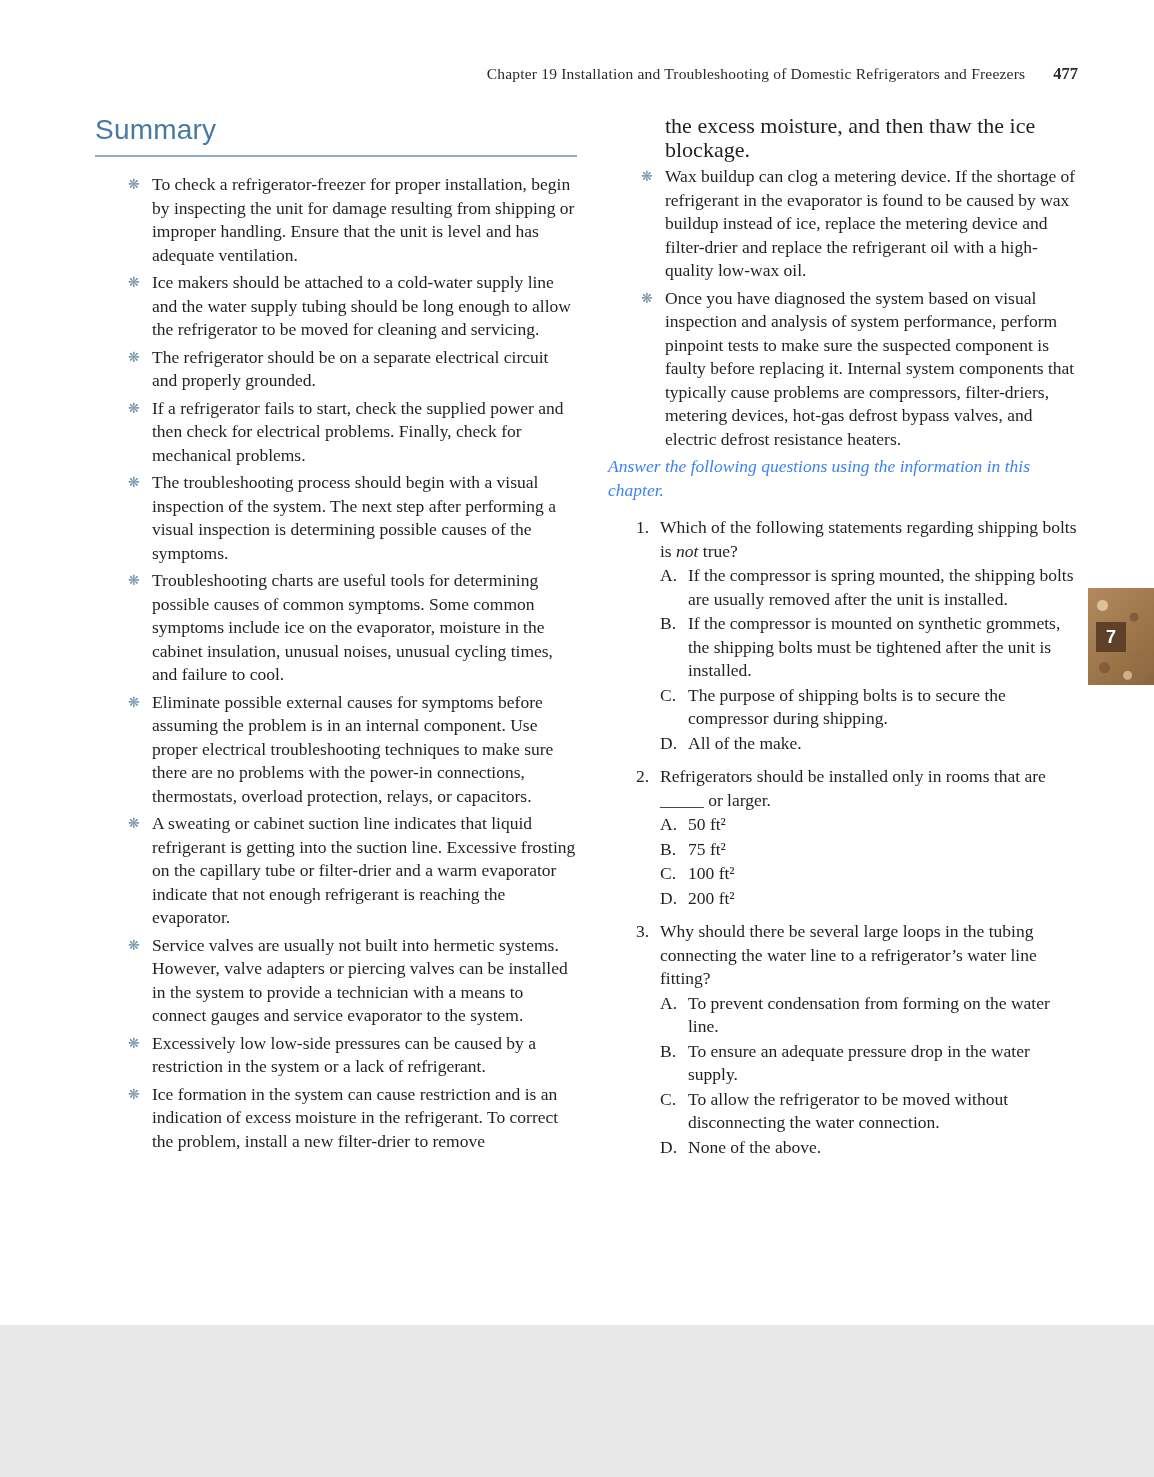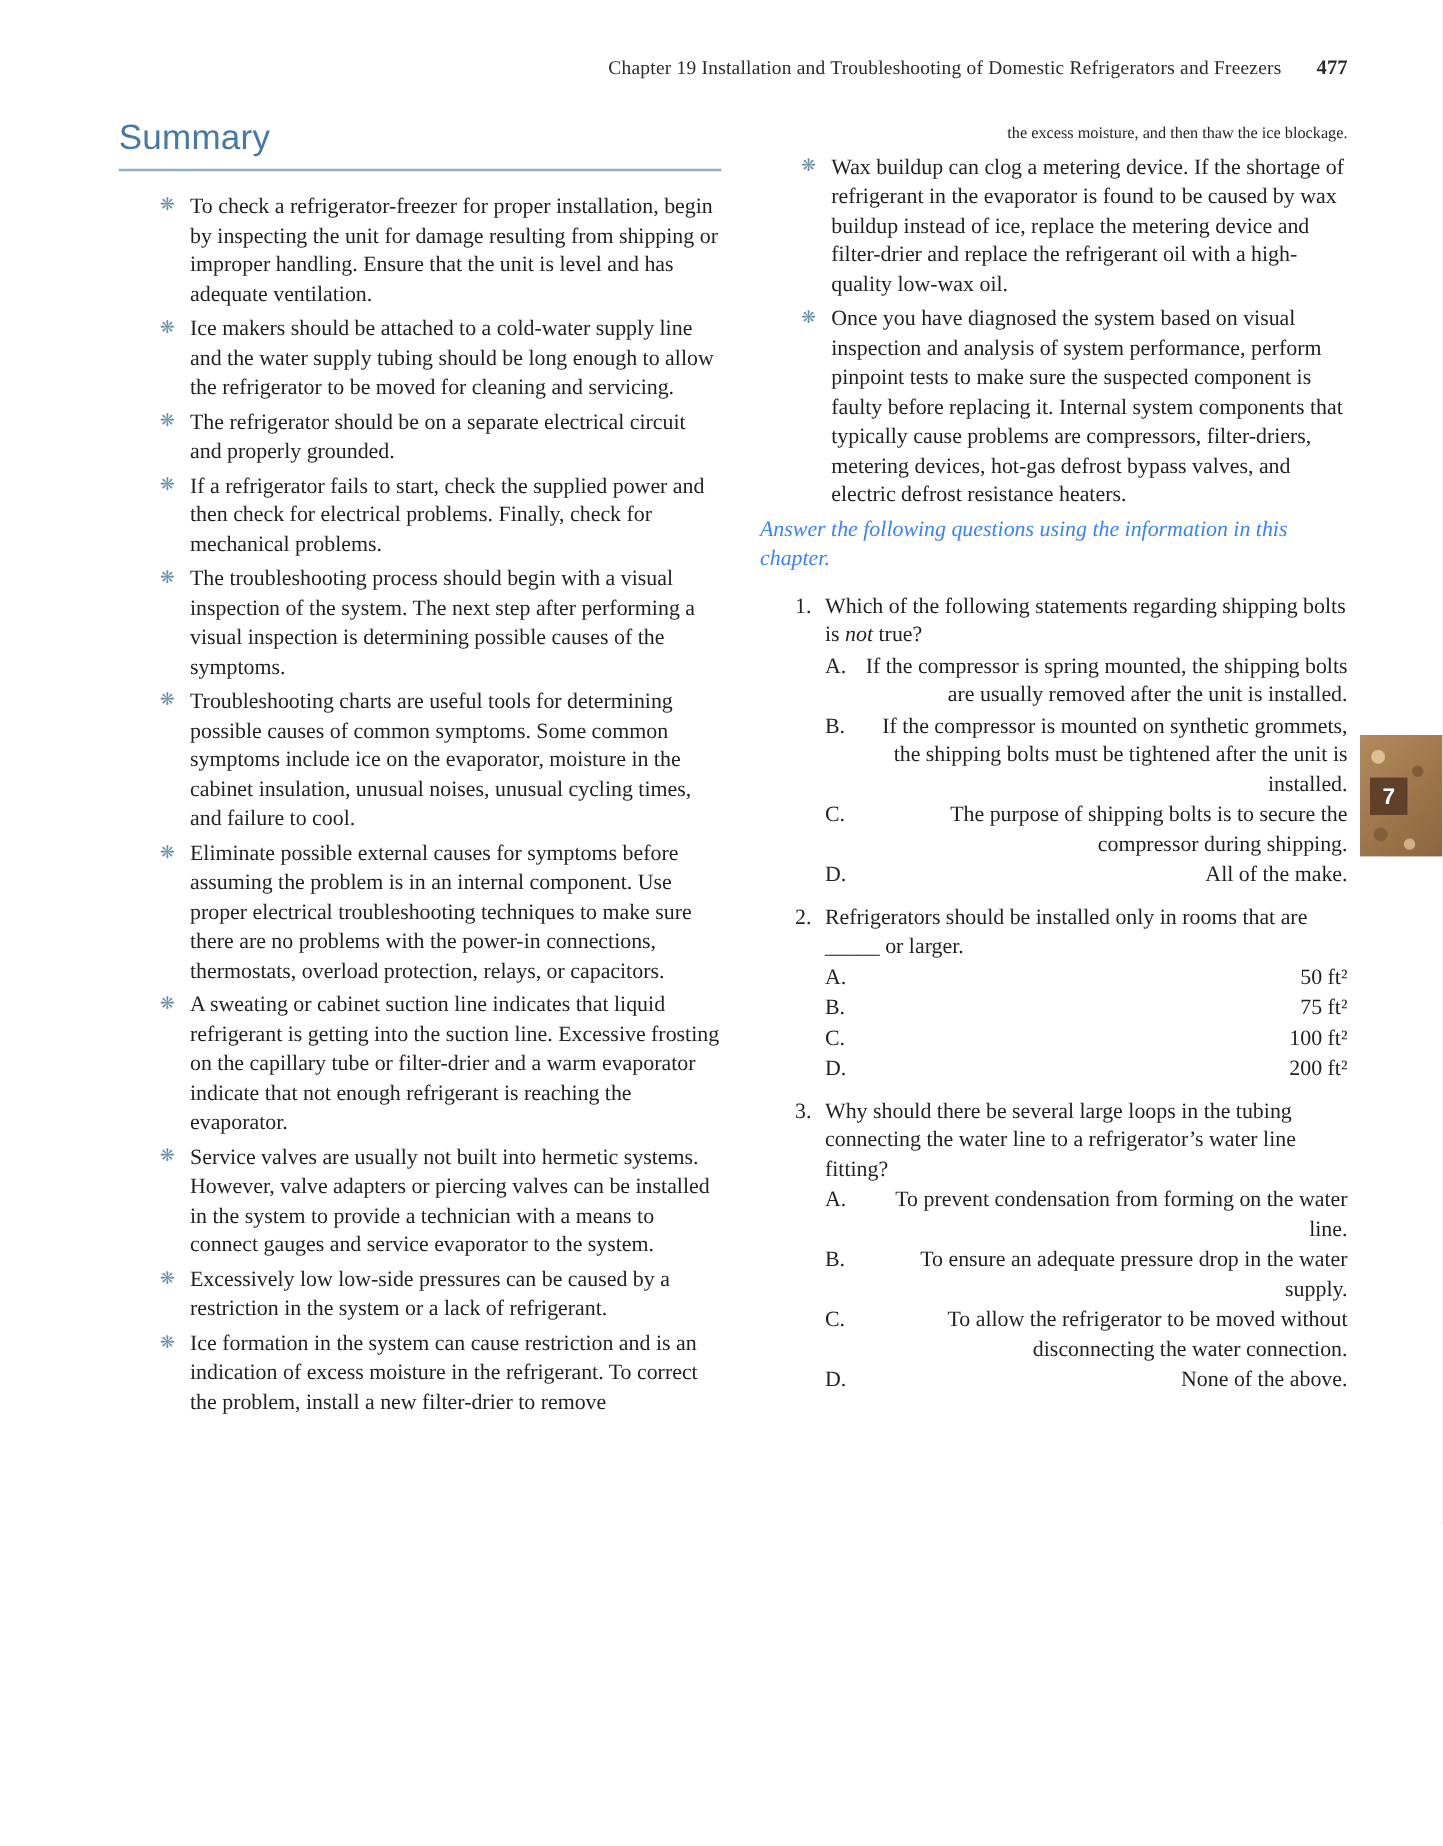--- a/index.html
+++ b/index.html
@@ -1,23 +1,23 @@
 <!DOCTYPE html>
 <html><head>
 <meta charset="utf-8">
 <style>
   html, body { margin: 0; padding: 0; background: #e8e8e8; }
   .page {
     position: relative;
     width: 1154px;
-    height: 1477px;
+    height: 1325px;
     margin: 0 auto;
     background: #ffffff;
     box-sizing: border-box;
-    padding: 44px 76px 40px 95px;
+    padding: 64px 76px 40px 95px;
     font-family: "Liberation Serif", serif;
     color: #231f20;
     overflow: hidden;
   }
   .page-header {
     display: flex;
     justify-content: flex-end;
     align-items: baseline;
     font-size: 15.5px;
     color: #2b2b2b;
@@ -57,40 +57,40 @@
   }
   .b-icon {
     flex: 0 0 24px;
     font-family: "DejaVu Sans", sans-serif;
     font-size: 14px;
     line-height: 23.5px;
     color: #6e93a9;
   }
   .b-text { flex: 1 1 auto; }
 
-  .cont { margin: 0 0 4px 57px; font-size: 13px; line-height: 23.5px; text-align: right; }
+  .cont { margin: 0 0 4px 57px; font-size: 22px; line-height: 23.5px; }
 
   .intro {
     font-style: italic;
     font-size: 17.5px;
     line-height: 23.5px;
     margin: 0 0 14px 0;
     color: #3b82f6;
   }
 
   .questions { margin-left: 28px; }
   .question { margin-bottom: 10px; }
   .q-row { display: flex; align-items: flex-start; }
   .q-num { flex: 0 0 24px; text-align: left; }
   .q-text { flex: 1 1 auto; }
   .ital { font-style: italic; }
   .options { margin-left: 24px; margin-top: 1px; }
   .option { display: flex; align-items: flex-start; margin-bottom: 1px; }
   .opt-label { flex: 0 0 28px; }
-  .opt-text { flex: 1 1 auto; text-align: right; }
+  .opt-text { flex: 1 1 auto; }
 
   .chapter-tab {
     position: absolute;
     right: 0;
     top: 588px;
     width: 66px;
     height: 97px;
     background-color: #a47c53;
     background-image:
       radial-gradient(circle at 22% 18%, rgba(230,203,164,0.85) 0 5px, transparent 6px),

